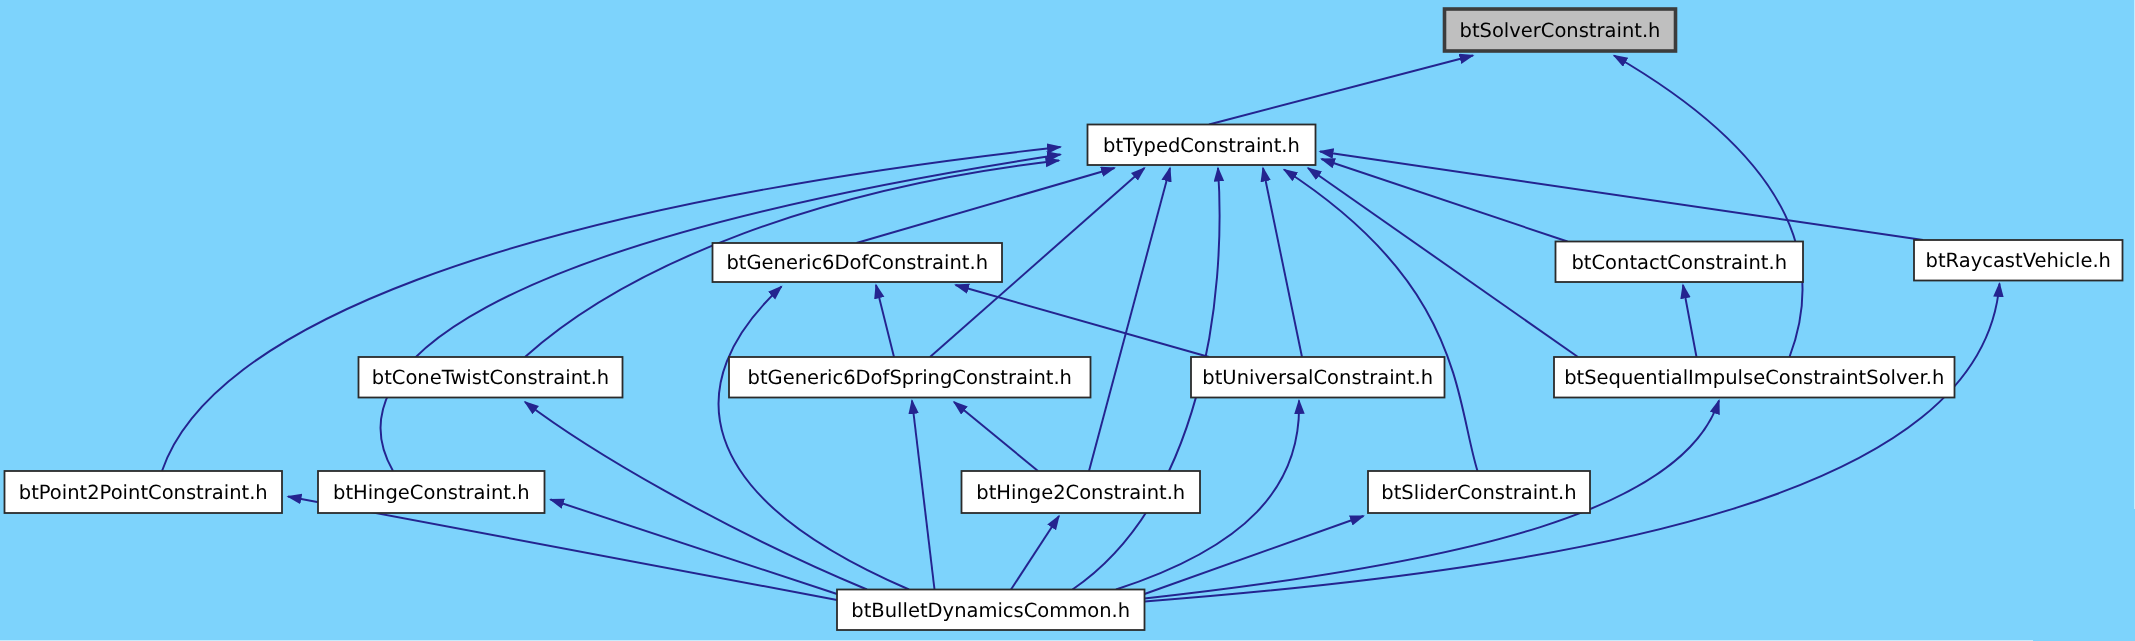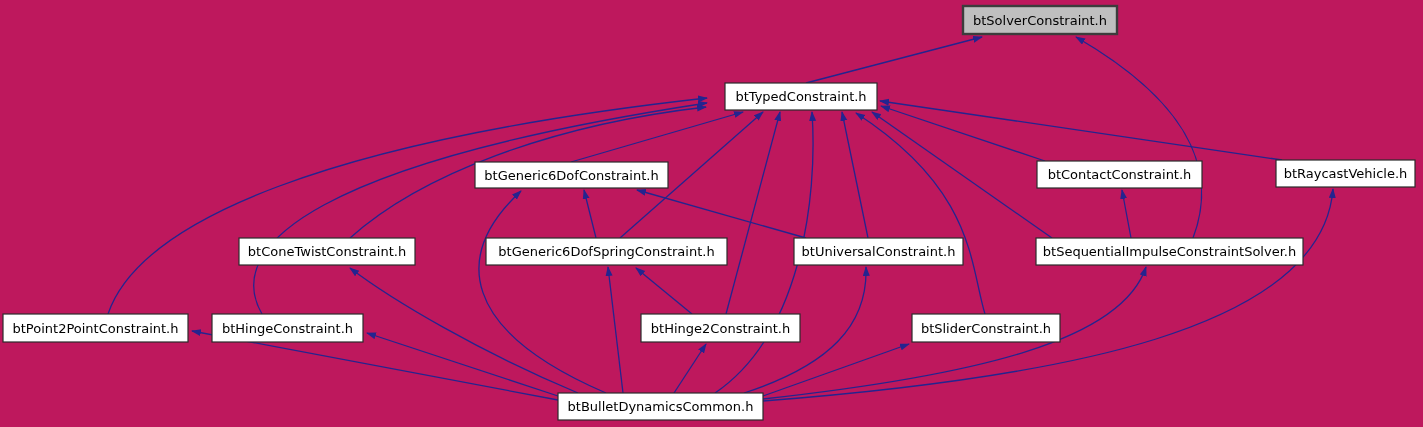--- a/index.html
+++ b/index.html
@@ -4,21 +4,21 @@
 <style>
   html, body {
     margin: 0;
     padding: 0;
     background: #ffffff;
   }
   .graph-canvas {
     position: relative;
     width: 1423px;
     height: 427px;
-    background: #be185d;
+    background: #7dd3fc;
     overflow: hidden;
   }
   svg {
     display: block;
   }
   .edge {
     fill: none;
     stroke-width: 1.3px;
   }
   .node-rect {

